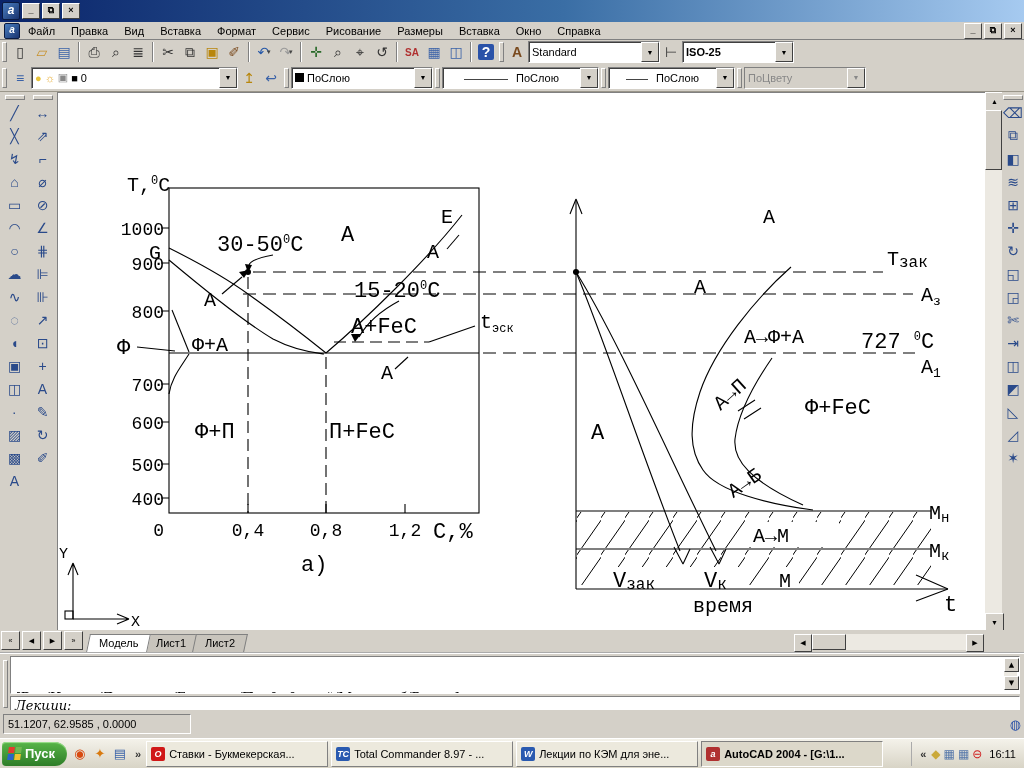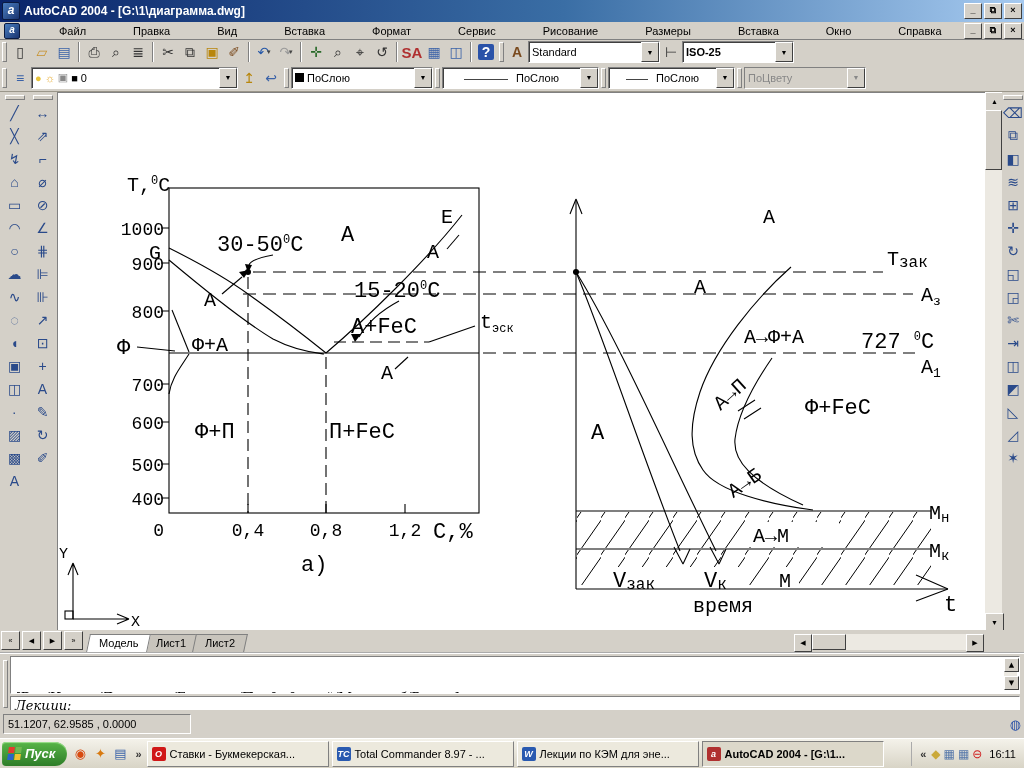--- a/index.html
+++ b/index.html
@@ -10,30 +10,30 @@
   #titlebar{left:0;top:0;width:1024px;height:22px;
     background:linear-gradient(90deg,#0a246a 0%,#3a6ea5 55%,#a6caf0 100%);
     display:flex;align-items:center;padding:0 2px;box-sizing:border-box;}
   #titlebar .ttl{color:#fff;font-weight:bold;font-size:12px;margin-left:4px;flex:1;white-space:nowrap;overflow:hidden;}
   .winbtn{width:16px;height:14px;background:#d4d0c8;border:1px solid;border-color:#fff #404040 #404040 #fff;
     font-size:9px;line-height:12px;text-align:center;margin-left:2px;font-weight:bold;}
   .appicon{width:16px;height:16px;background:linear-gradient(135deg,#4a7ec0,#18336e);border:1px solid #0a1a40;
     color:#fff;font-style:italic;font-weight:bold;font-size:12px;line-height:14px;text-align:center;border-radius:2px;}
   #menubar{left:0;top:22px;width:1024px;height:18px;background:#d4d0c8;display:flex;align-items:center;
     border-bottom:1px solid #808080;box-sizing:border-box;}
-  .menu-item{padding:1px 8px;white-space:nowrap;margin-left:31px;}
+  .menu-item{padding:1px 8px;white-space:nowrap;}
   #mdibtns{margin-left:auto;display:flex;margin-right:2px;}
   
   .toolbar-row{left:0;background:#d4d0c8;display:flex;align-items:center;}
   #tb1{top:40px;width:1024px;height:24px;}
   #tb2{top:64px;width:1024px;height:28px;border-bottom:1px solid #9a968a;box-sizing:border-box;}
   .grip{width:3px;height:18px;border:1px solid;border-color:#fff #808080 #808080 #fff;margin:0 2px;}
   .tbtn{width:22px;height:22px;display:flex;align-items:center;justify-content:center;color:#333;
     font-size:14px;background:#d4d0c8;}
-  .tbtn.sm{font-size:15px;font-weight:bold;}
+  .tbtn.sm{font-size:10px;font-weight:bold;}
   .tbtn.helpb span{background:#2a52a8;color:#fff;border-radius:2px;padding:0 4px;font-weight:bold;}
   .tsep{width:1px;height:20px;background:#808080;border-right:1px solid #fff;margin:0 3px;}
   .drop{font-size:7px;color:#444;margin-left:-2px;}
   .combo{height:20px;background:#fff;border:1px solid;border-color:#808080 #fff #fff #808080;
     display:flex;align-items:center;box-shadow:inset 1px 1px 0 #404040;font-size:11px;}
   .combo .val{flex:1;padding:0 3px;white-space:nowrap;overflow:hidden;display:flex;align-items:center;gap:3px;}
   .combo .dd{width:16px;height:18px;background:#d4d0c8;border:1px solid;border-color:#fff #404040 #404040 #fff;
     font-size:7px;display:flex;align-items:center;justify-content:center;}
   .combo.dis{color:#888;background:#d4d0c8;box-shadow:none;}
   .sw{width:9px;height:9px;background:#000;display:inline-block;}
@@ -70,42 +70,41 @@
   #status{left:0;top:710px;width:1024px;height:28px;background:#d4d0c8;display:flex;align-items:center;padding:0 3px;box-sizing:border-box;gap:4px;}
   #coords{width:188px;height:20px;border:1px solid;border-color:#808080 #fff #fff #808080;
     display:flex;align-items:center;padding:0 4px;box-sizing:border-box;background:#d4d0c8;}
   .stbtn{height:20px;padding:0 7px;display:flex;align-items:center;border:1px solid;border-color:#fff #404040 #404040 #fff;background:#d4d0c8;font-size:11px;white-space:nowrap;}
   .stbtn.pressed{border-color:#404040 #fff #fff #404040;background:#eceae4;}
   #commicon{margin-left:auto;font-size:13px;color:#2a52a8;}
   
   #taskbar{left:0;top:738px;width:1024px;height:30px;background:linear-gradient(#f4f2ea,#d8d4c6);
     border-top:1px solid #fff;box-sizing:border-box;display:flex;align-items:center;padding:0 2px;gap:3px;}
   #startbtn{height:24px;padding:0 12px 0 6px;border-radius:4px 12px 12px 4px;
-    background:linear-gradient(#58b548,#2e7d28);color:#fff;font-weight:bold;font-style:italic;font-size:13px;
+    background:linear-gradient(#58b548,#2e7d28);color:#fff;font-weight:bold;font-size:13px;
     display:flex;align-items:center;gap:4px;box-shadow:inset 0 1px 1px #9fe08f;}
   .flag{width:13px;height:13px;display:grid;grid-template:6px 6px/6px 6px;gap:1px;transform:skewX(-8deg);}
   .flag i{display:block;}
   .qbtn{width:20px;height:22px;display:flex;align-items:center;justify-content:center;font-size:13px;}
   .chev{font-size:11px;font-weight:bold;color:#333;padding:0 2px;}
   .task{height:24px;flex:0 1 172px;background:#ece9dd;border:1px solid;border-color:#fff #808080 #808080 #fff;
     display:flex;align-items:center;padding:0 4px;gap:4px;overflow:hidden;white-space:nowrap;font-size:11px;}
   .task.active{border-color:#808080 #fff #fff #808080;background:#dcd8ca;font-weight:bold;}
   .ticon{width:14px;height:14px;border-radius:2px;color:#fff;font-size:9px;font-weight:bold;
     display:flex;align-items:center;justify-content:center;flex:none;font-style:italic;}
   #tray{margin-left:auto;display:flex;align-items:center;gap:3px;padding:0 6px;height:24px;border-left:1px solid #aaa;}
   #clock{font-size:11px;padding-left:4px;}
 </style>
 </head>
 <body>
 
 <div id="screen">
 
   <div class="abs" id="titlebar">
     <div class="appicon">a</div>
-    <div class="ttl">AutoCAD 2004 - [G:\1\диаграмма.dwg]</div>
     <div class="winbtn">_</div>
     <div class="winbtn">⧉</div>
     <div class="winbtn">×</div>
   </div>
 
   <div class="abs" id="menubar">
     <div class="appicon" style="width:14px;height:14px;margin-left:4px;font-size:10px;line-height:12px;">a</div>
     <div id="menu-items" style="display:flex;">
         <span class="menu-item">Файл</span>
         <span class="menu-item">Правка</span>

